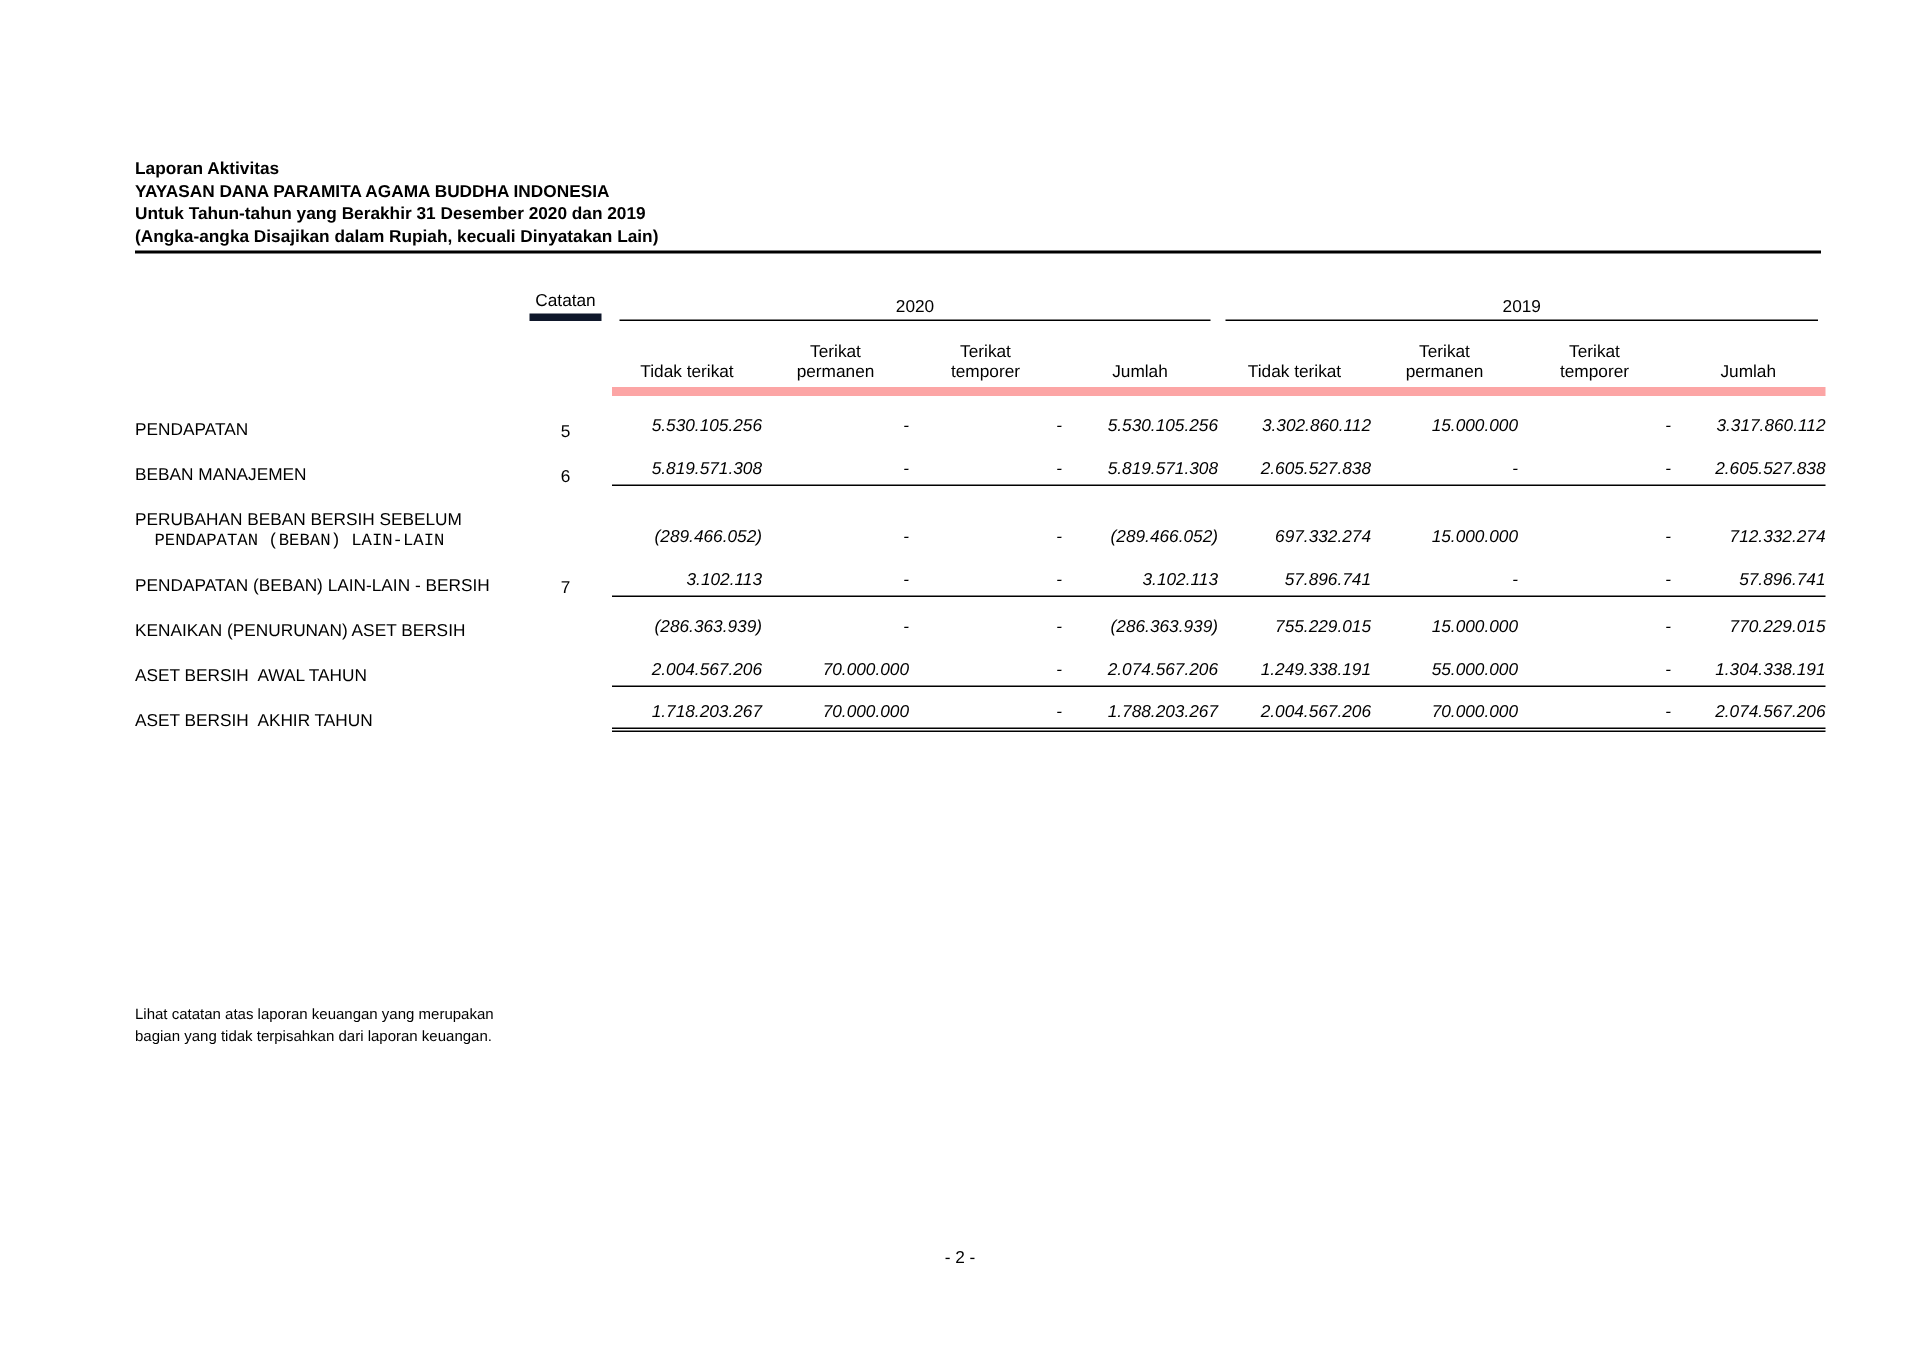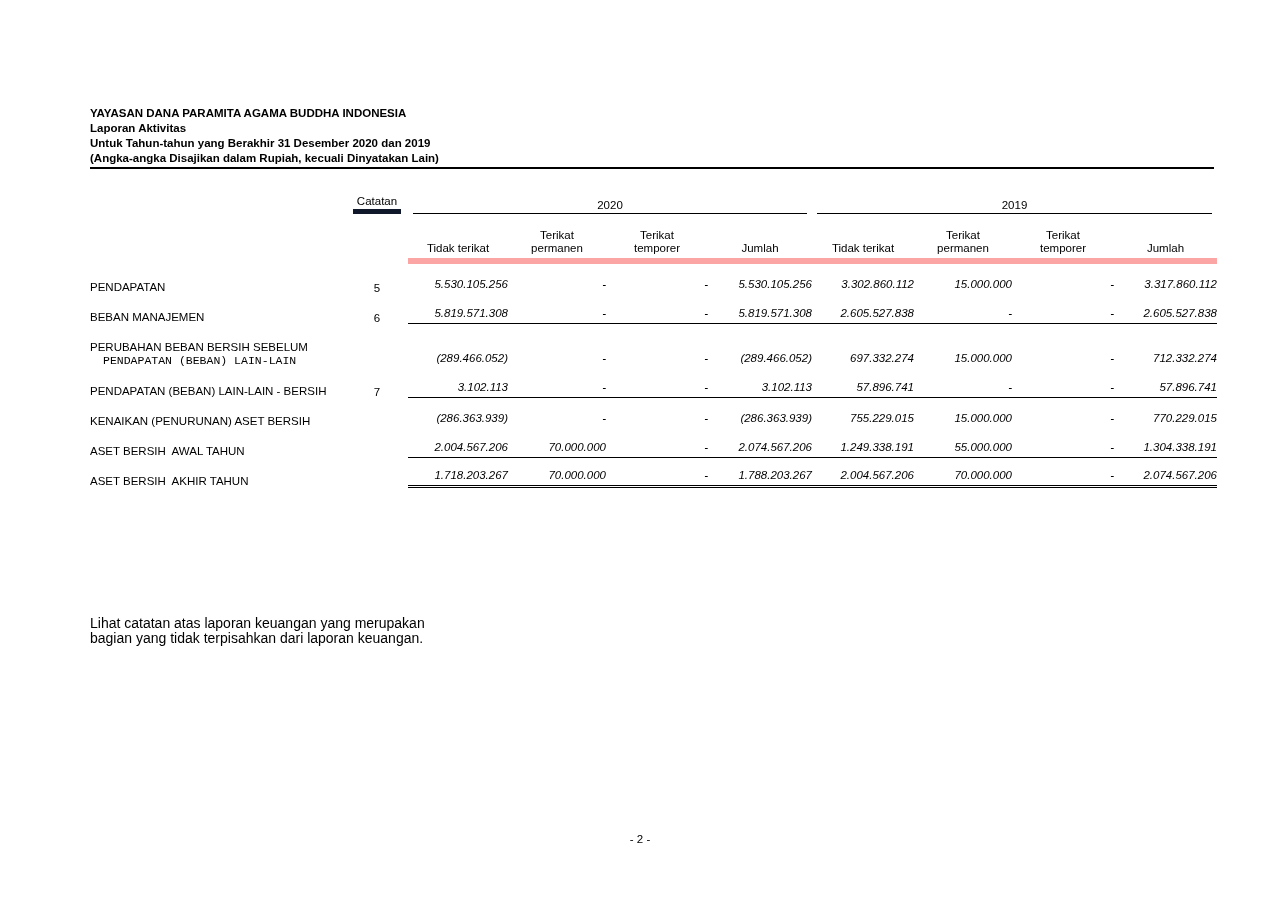--- a/index.html
+++ b/index.html
@@ -30,31 +30,31 @@
   .drow.tall td { height:44px; }
   .lab { padding-bottom:4px; }
   .labtxt { white-space:pre; line-height:14px; }
   .ind { padding-left:13px;font-family:Liberation Mono, monospace; }
   .cat { text-align:center; padding-bottom:4px; }
   .num { padding:0 5px; }
   .val { text-align:right; padding-bottom:3px; line-height:13px; min-height:13px;font-style:italic; }
   tr.u1 .val { border-bottom:1px solid #000; }
   tr.u2 .val { border-bottom:3px double #000; }
   
-  .footnote { position:absolute; left:90px; top:616px; font-size:14px; line-height:15px; }
+  .footnote { position:absolute; left:90px; top:669px; font-size:10px; line-height:15px; }
   .pagenum  { position:absolute; left:0; top:833px; width:1280px; text-align:center; font-size:11.5px; }
 </style>
 </head>
 <body>
 
 <div class="page">
 
   <div class="doc-header">
+    <div>Laporan Aktivitas</div>
     <div>YAYASAN DANA PARAMITA AGAMA BUDDHA INDONESIA</div>
-    <div>Laporan Aktivitas</div>
     <div>Untuk Tahun-tahun yang Berakhir 31 Desember 2020 dan 2019</div>
     <div>(Angka-angka Disajikan dalam Rupiah, kecuali Dinyatakan Lain)</div>
   </div>
 
   <table class="fin">
     <colgroup>
       <col style="width:256px">
         <col style="width:62px">
       <col style="width:100px">
         <col style="width:98px">

